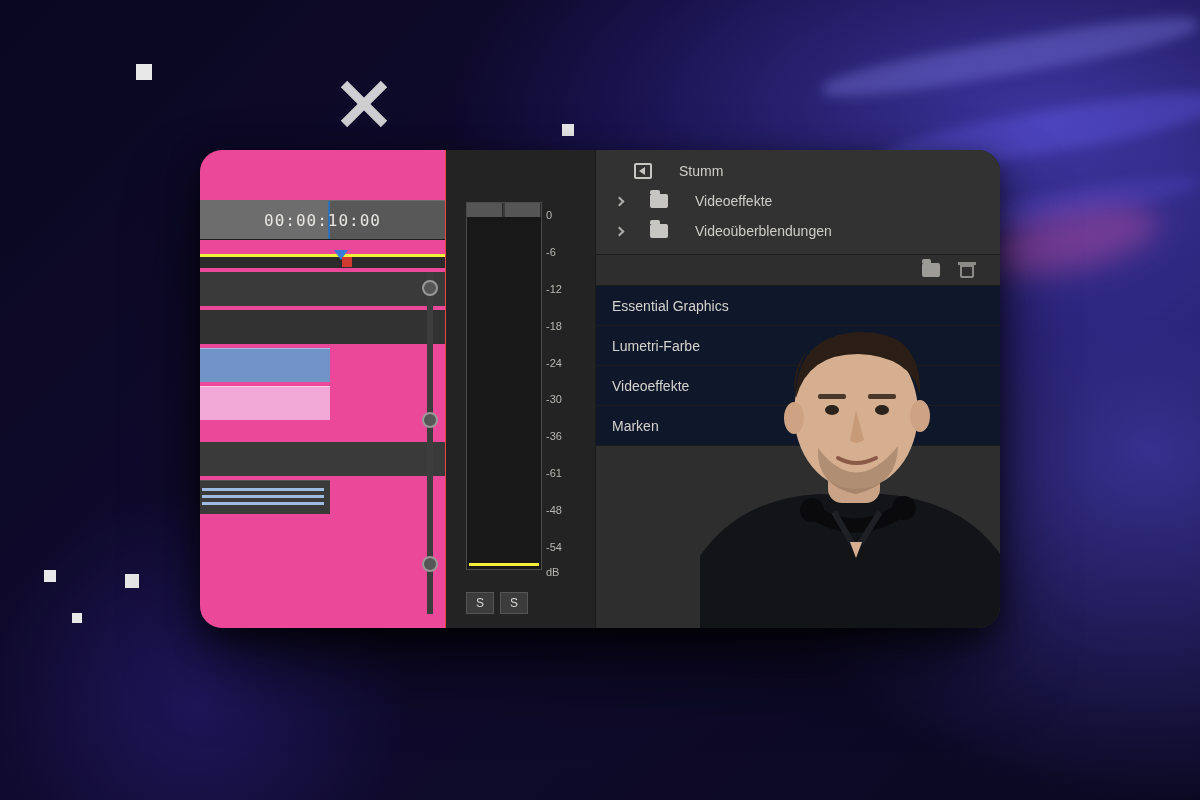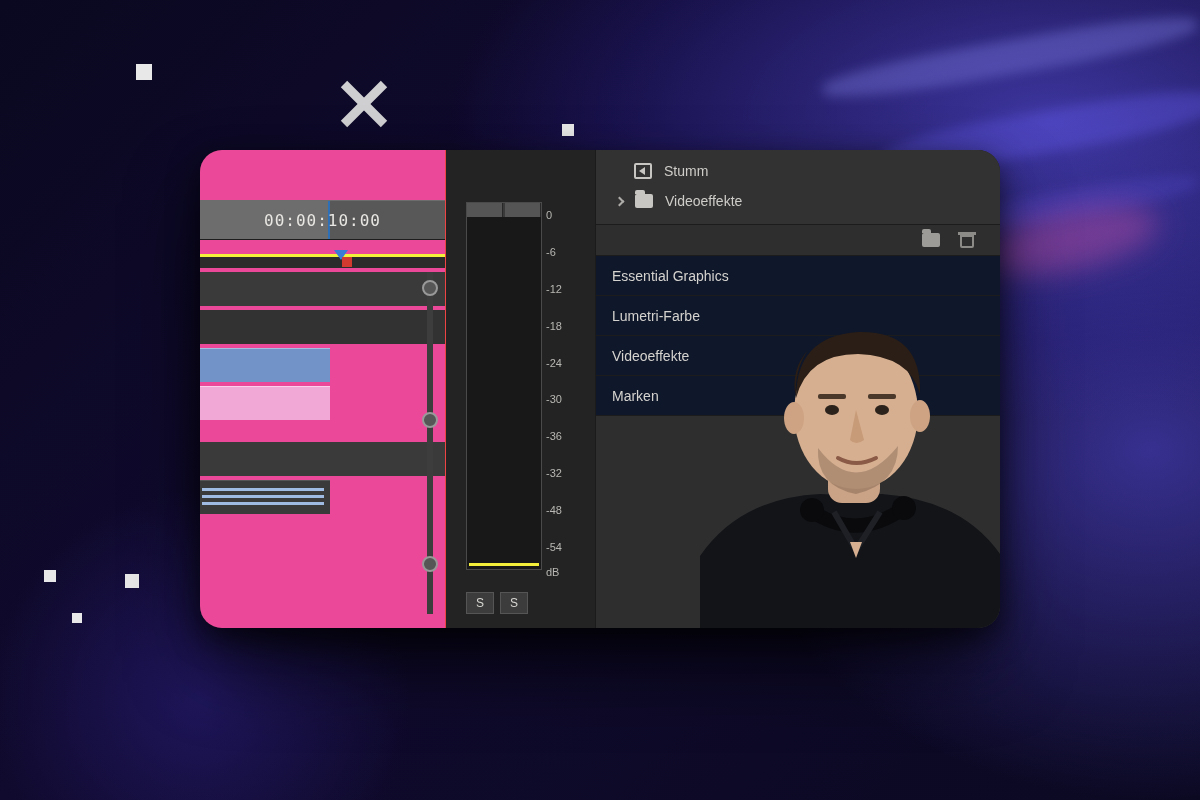--- a/index.html
+++ b/index.html
@@ -84,21 +84,21 @@
   .meter-yellow { position:absolute; left:2px; right:2px; bottom:3px; height:3px; background:#f2ee3a; }
   .scale { position:absolute; left:100px; top:52px; height:368px; width:44px; }
   .scale .tick { position:absolute; left:0; font-size:11px; color:#b8b7b3; }
   .sbtn { position:absolute; bottom:14px; width:28px; height:22px; background:#3c3c3c; border:1px solid #555;
           color:#d7d6d2; text-align:center; font-size:12px; line-height:20px; cursor:pointer; }
   .sbtn1 { left:20px; } .sbtn2 { left:54px; }
 
   
   .col-right { flex:1; background:#2e2e2e; position:relative; }
   .folderlist { padding:6px 0 8px 0; background:#323232; }
-  .frow { height:30px; display:flex; align-items:center; gap:12px; padding-left:20px; color:#cfcdc9; cursor:pointer; }
+  .frow { height:30px; display:flex; align-items:center; gap:27px; padding-left:20px; color:#cfcdc9; cursor:pointer; }
   .chev { width:7px; height:7px; border-right:2px solid #aeaca8; border-bottom:2px solid #aeaca8; transform:rotate(-45deg); }
   .foldericon { width:18px; height:14px; background:#c8c6c2; border-radius:2px; position:relative; }
   .foldericon::before { content:""; position:absolute; left:0; top:-4px; width:10px; height:4px; background:#c8c6c2; border-radius:2px 2px 0 0; }
   .stumm-icon { width:18px; height:16px; position:relative; margin-left:18px; }
   .stumm-icon::before { content:""; position:absolute; inset:0; border:2px solid #c8c6c2; border-radius:2px; }
   .stumm-icon::after { content:""; position:absolute; left:5px; top:4px; width:0; height:0;
     border-top:4px solid transparent; border-bottom:4px solid transparent; border-right:6px solid #c8c6c2; }
 
   .actionbar { height:32px; border-top:1px solid #1c1c1c; border-bottom:1px solid #1c1c1c;
                display:flex; justify-content:flex-end; align-items:center; gap:20px; padding-right:26px; }
@@ -174,41 +174,46 @@
       <div class="meter-yellow"></div>
     </div>
     <div class="scale" id="meter-scale">
         <span class="tick" style="top: 2%;">0</span>
         <span class="tick" style="top: 12%;">-6</span>
         <span class="tick" style="top: 22%;">-12</span>
         <span class="tick" style="top: 32%;">-18</span>
         <span class="tick" style="top: 42%;">-24</span>
         <span class="tick" style="top: 52%;">-30</span>
         <span class="tick" style="top: 62%;">-36</span>
-        <span class="tick" style="top: 72%;">-32</span>
+        <span class="tick" style="top: 72%;">-61</span>
         <span class="tick" style="top: 82%;">-48</span>
         <span class="tick" style="top: 92%;">-54</span>
         <span class="tick" style="top: 99%;">dB</span>
       </div>
     <div class="sbtn sbtn1">S</div>
     <div class="sbtn sbtn2">S</div>
   </div>
 
   <div class="col-right">
 
     <div class="folderlist">
       <div class="frow">
         <span class="stumm-icon"></span>
         <span>Stumm</span>
       </div>
       <div class="frow">
         <span class="chev"></span>
         <span class="foldericon"></span>
         <span>Videoeffekte</span>
       </div>
+      <div class="frow">
+        <span class="chev"></span>
+        <span class="foldericon"></span>
+        <span>Videoüberblendungen</span>
+      </div>
     </div>
 
     <div class="actionbar">
       <span class="ficon"></span>
       <span class="trash"></span>
     </div>
 
     <div class="panelbtn">Essential Graphics</div>
     <div class="panelbtn">Lumetri-Farbe</div>
     <div class="panelbtn">Videoeffekte</div>

